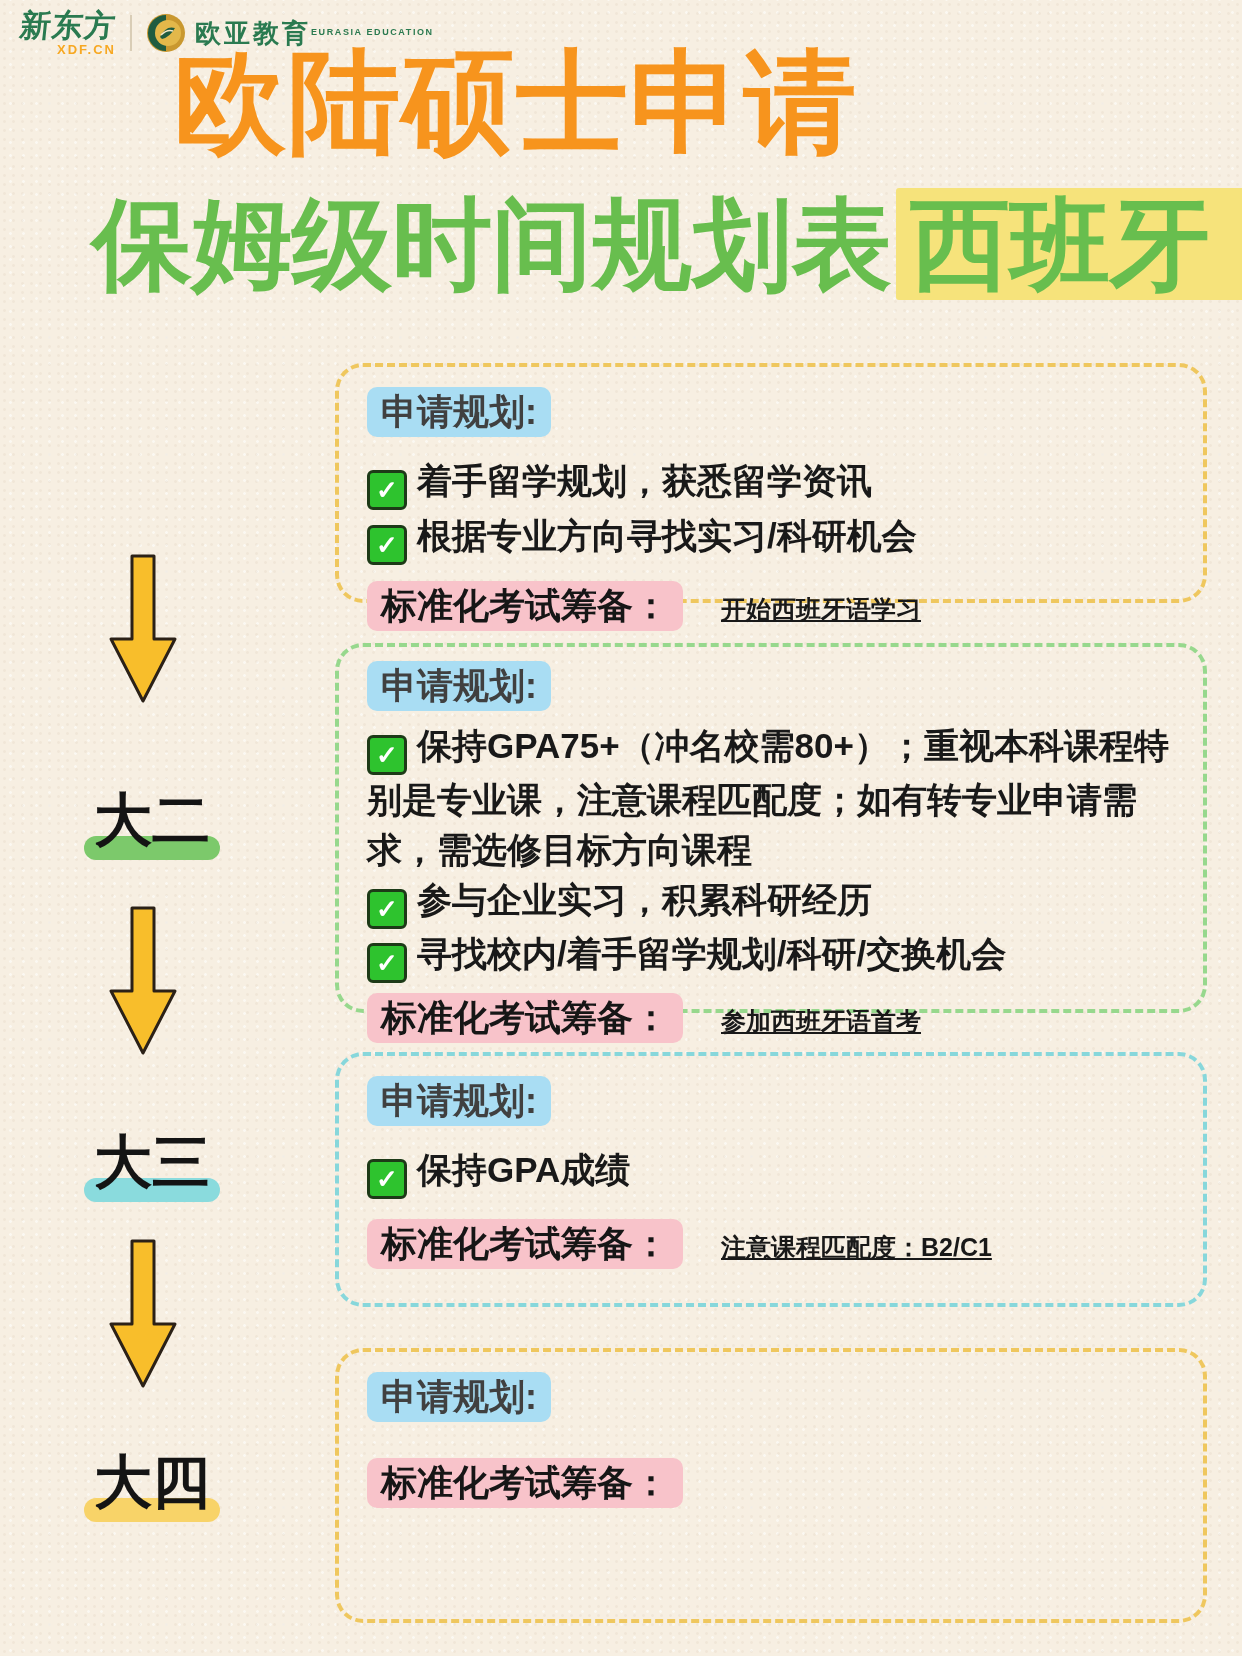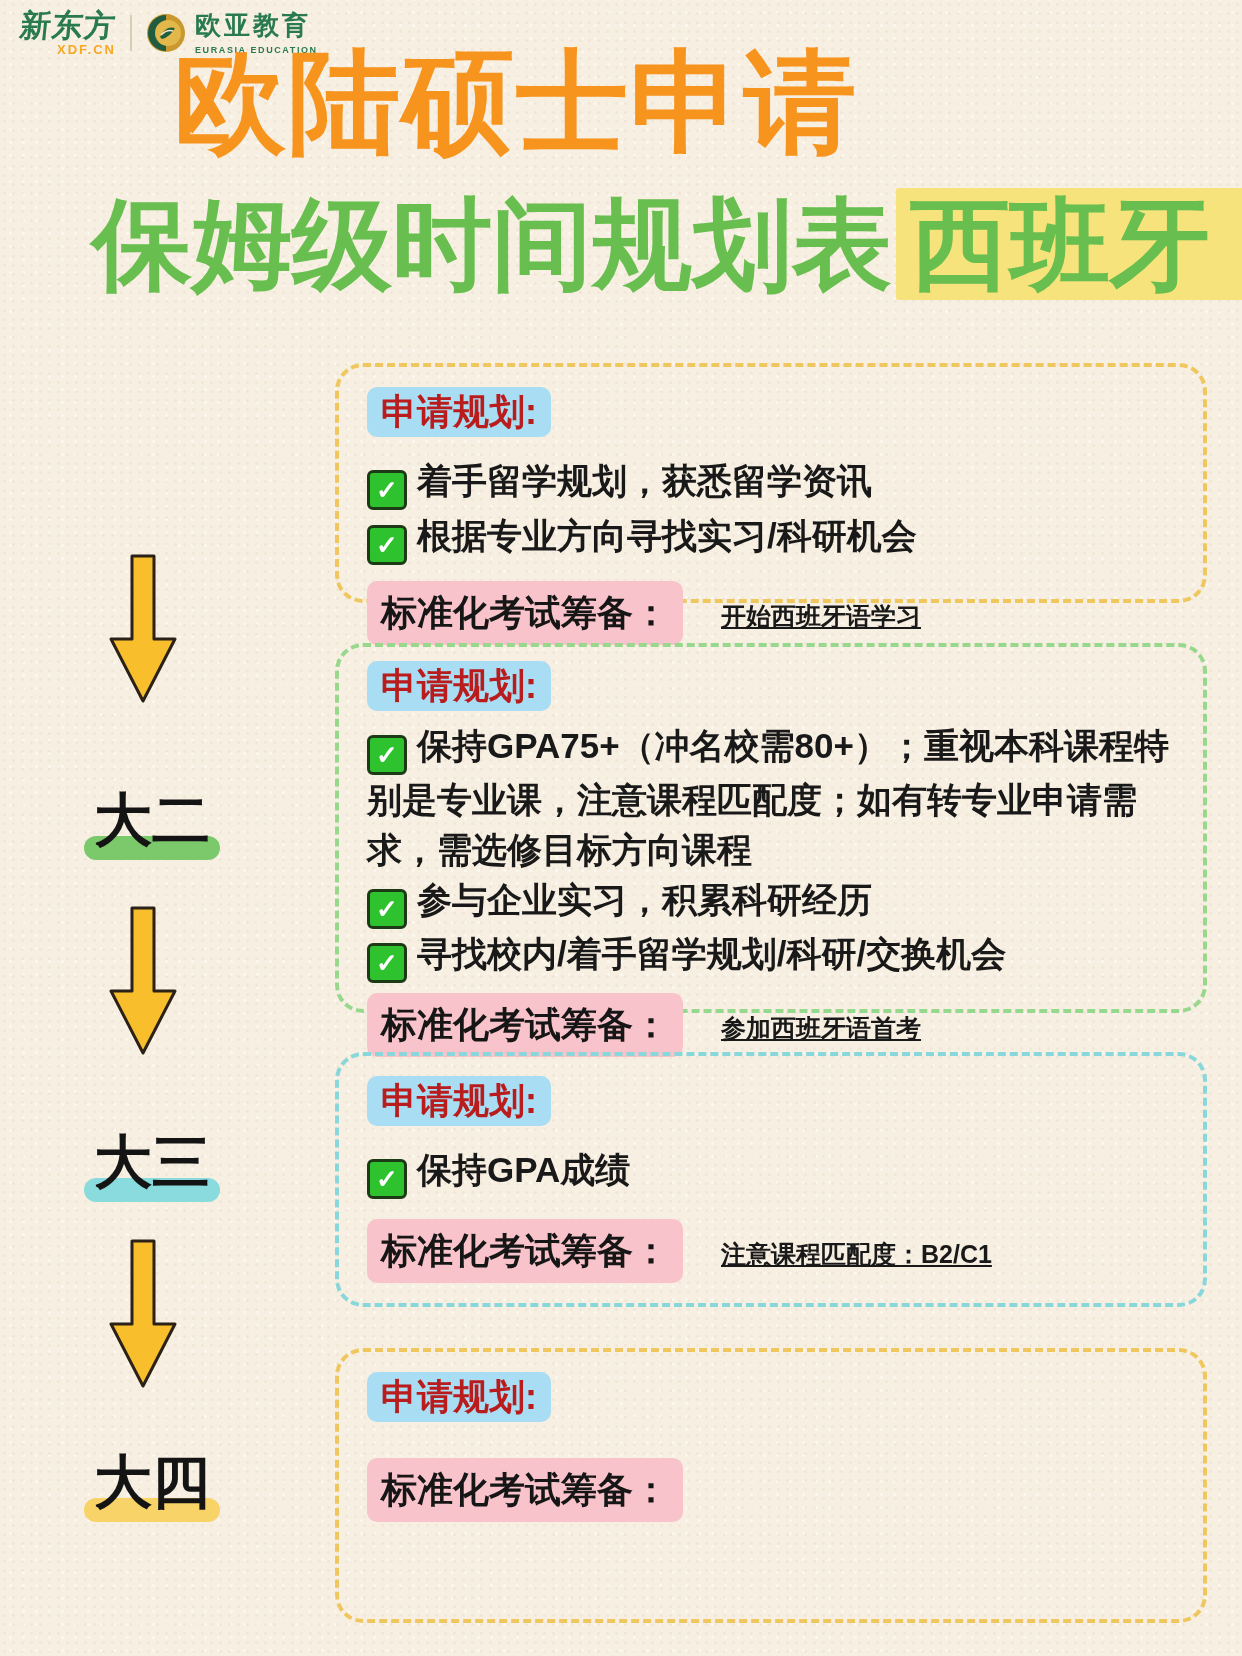--- a/index.html
+++ b/index.html
@@ -14,21 +14,21 @@
     background-position:0 0, 4px 6px;
     color:#191919;
   }
   
   .brand-bar{position:absolute;top:10px;left:20px;display:flex;align-items:center;gap:14px;}
   .brand-xdf{display:flex;flex-direction:column;align-items:flex-end;line-height:1;}
   .brand-xdf .cn{font-size:31px;font-weight:900;color:#2a7a50;letter-spacing:1px;transform:skewX(-6deg);}
   .brand-xdf .url{font-size:13px;font-weight:800;color:#f7a823;letter-spacing:2px;margin-top:2px;}
   .brand-divider{width:2px;height:36px;background:#d9cdb6;}
   .brand-eurasia{display:flex;align-items:center;gap:9px;}
-  .brand-eurasia .texts{display:flex;flex-direction:column;line-height:1;}
+  .brand-eurasia .texts{display:flex;flex-direction:row;line-height:1;}
   .brand-eurasia .cn{font-size:26px;font-weight:900;color:#2a7a50;letter-spacing:3px;}
   .brand-eurasia .en{font-size:9px;font-weight:700;color:#2a7a50;letter-spacing:1.6px;margin-top:8px;}
   
   .main-title{position:absolute;top:44px;left:0;width:1032px;text-align:center;
     font-size:112px;line-height:118px;font-weight:900;color:#f7941d;letter-spacing:2px;}
   .sub-title{position:absolute;top:188px;left:92px;white-space:nowrap;
     font-size:100px;line-height:112px;font-weight:900;color:#68be4e;}
   .sub-title .hl{display:inline-block;background:#f6e37b;border-radius:3px;
     padding:0 52px 0 14px;margin-left:4px;}
   
@@ -40,34 +40,34 @@
   .bar-yellow{background:#f8d368;} .bar-green{background:#7cc96b;} .bar-cyan{background:#8adbdd;}
   .arrow{position:absolute;left:103px;width:80px;height:152px;}
   .arrow-1{top:553px;} .arrow-2{top:905px;} .arrow-3{top:1238px;}
   
   .box{position:absolute;left:335px;width:872px;box-sizing:border-box;
     border:4px dashed #efc75e;border-radius:28px;padding:20px 28px;}
   .box-1{top:363px;height:240px;}
   .box-2{top:643px;height:370px;border-color:#97d88d;padding-top:14px;}
   .box-3{top:1052px;height:255px;border-color:#87d7db;}
   .box-4{top:1348px;height:275px;}
-  .plan-label{display:inline-block;background:#a9ddf3;color:#b91c1c;
+  .plan-label{display:inline-block;background:#a9ddf3;color:#404040;
     font-size:36px;font-weight:800;line-height:40px;padding:5px 14px;border-radius:10px;margin-bottom:18px;}
   .box-2 .plan-label{margin-bottom:10px;}
   .item{font-size:35px;font-weight:700;line-height:52px;color:#191919;}
   .box-2 .item{line-height:50px;}
   .checkbox{display:inline-flex;align-items:center;justify-content:center;
     width:34px;height:34px;background:#2ec32e;border:3px solid #1d3a17;border-radius:6px;
     color:#ffffff;font-size:26px;font-weight:900;margin-right:10px;vertical-align:-6px;line-height:1;}
   .exam-row{margin-top:16px;}
   .box-2 .exam-row{margin-top:10px;}
   .box-3 .exam-row{margin-top:20px;}
   .box-4 .exam-row{margin-top:18px;}
   .exam-label{display:inline-block;background:#f8c3ca;color:#161616;
-    font-size:36px;font-weight:800;line-height:40px;padding:12px 14px;border-radius:10px;}
+    font-size:36px;font-weight:800;line-height:40px;padding:5px 14px;border-radius:10px;}
   .exam-value{font-size:25px;font-weight:700;margin-left:38px;text-decoration:underline;}
   .box-4 .exam-value-line{margin-top:20px;font-size:35px;font-weight:700;}
 </style>
 </head>
 <body>
 
 <div class="page">
 
   <div class="brand-bar">
     <div class="brand-xdf">

